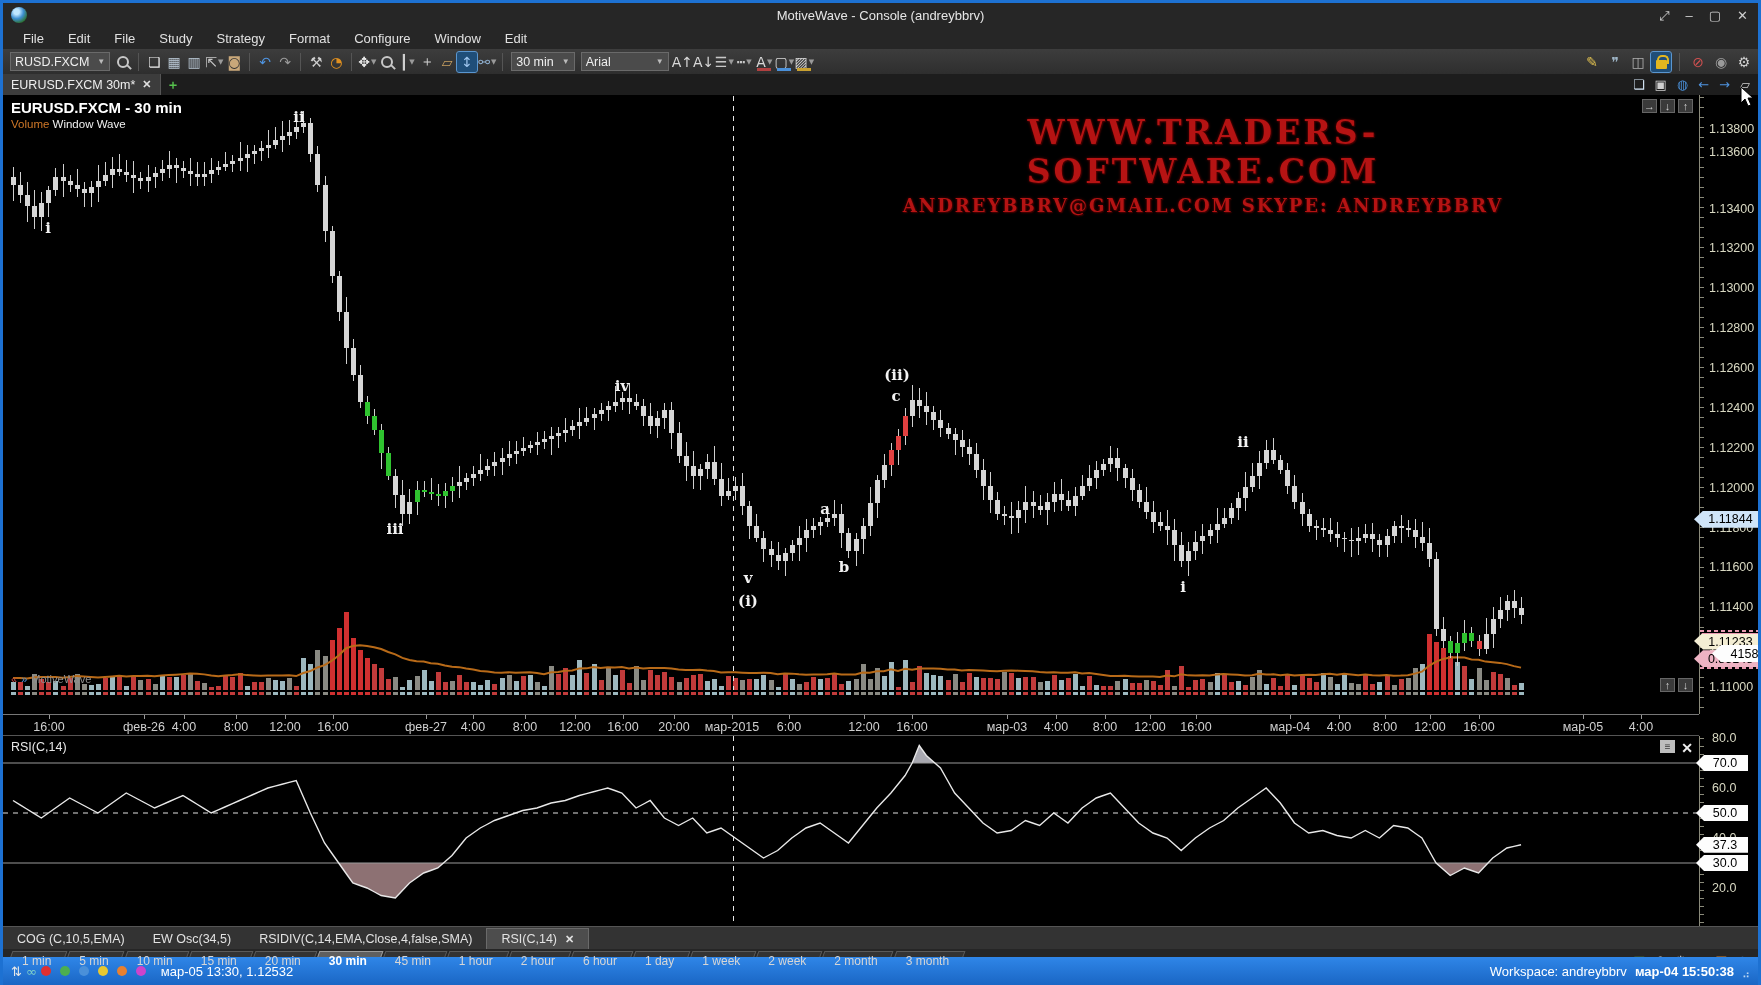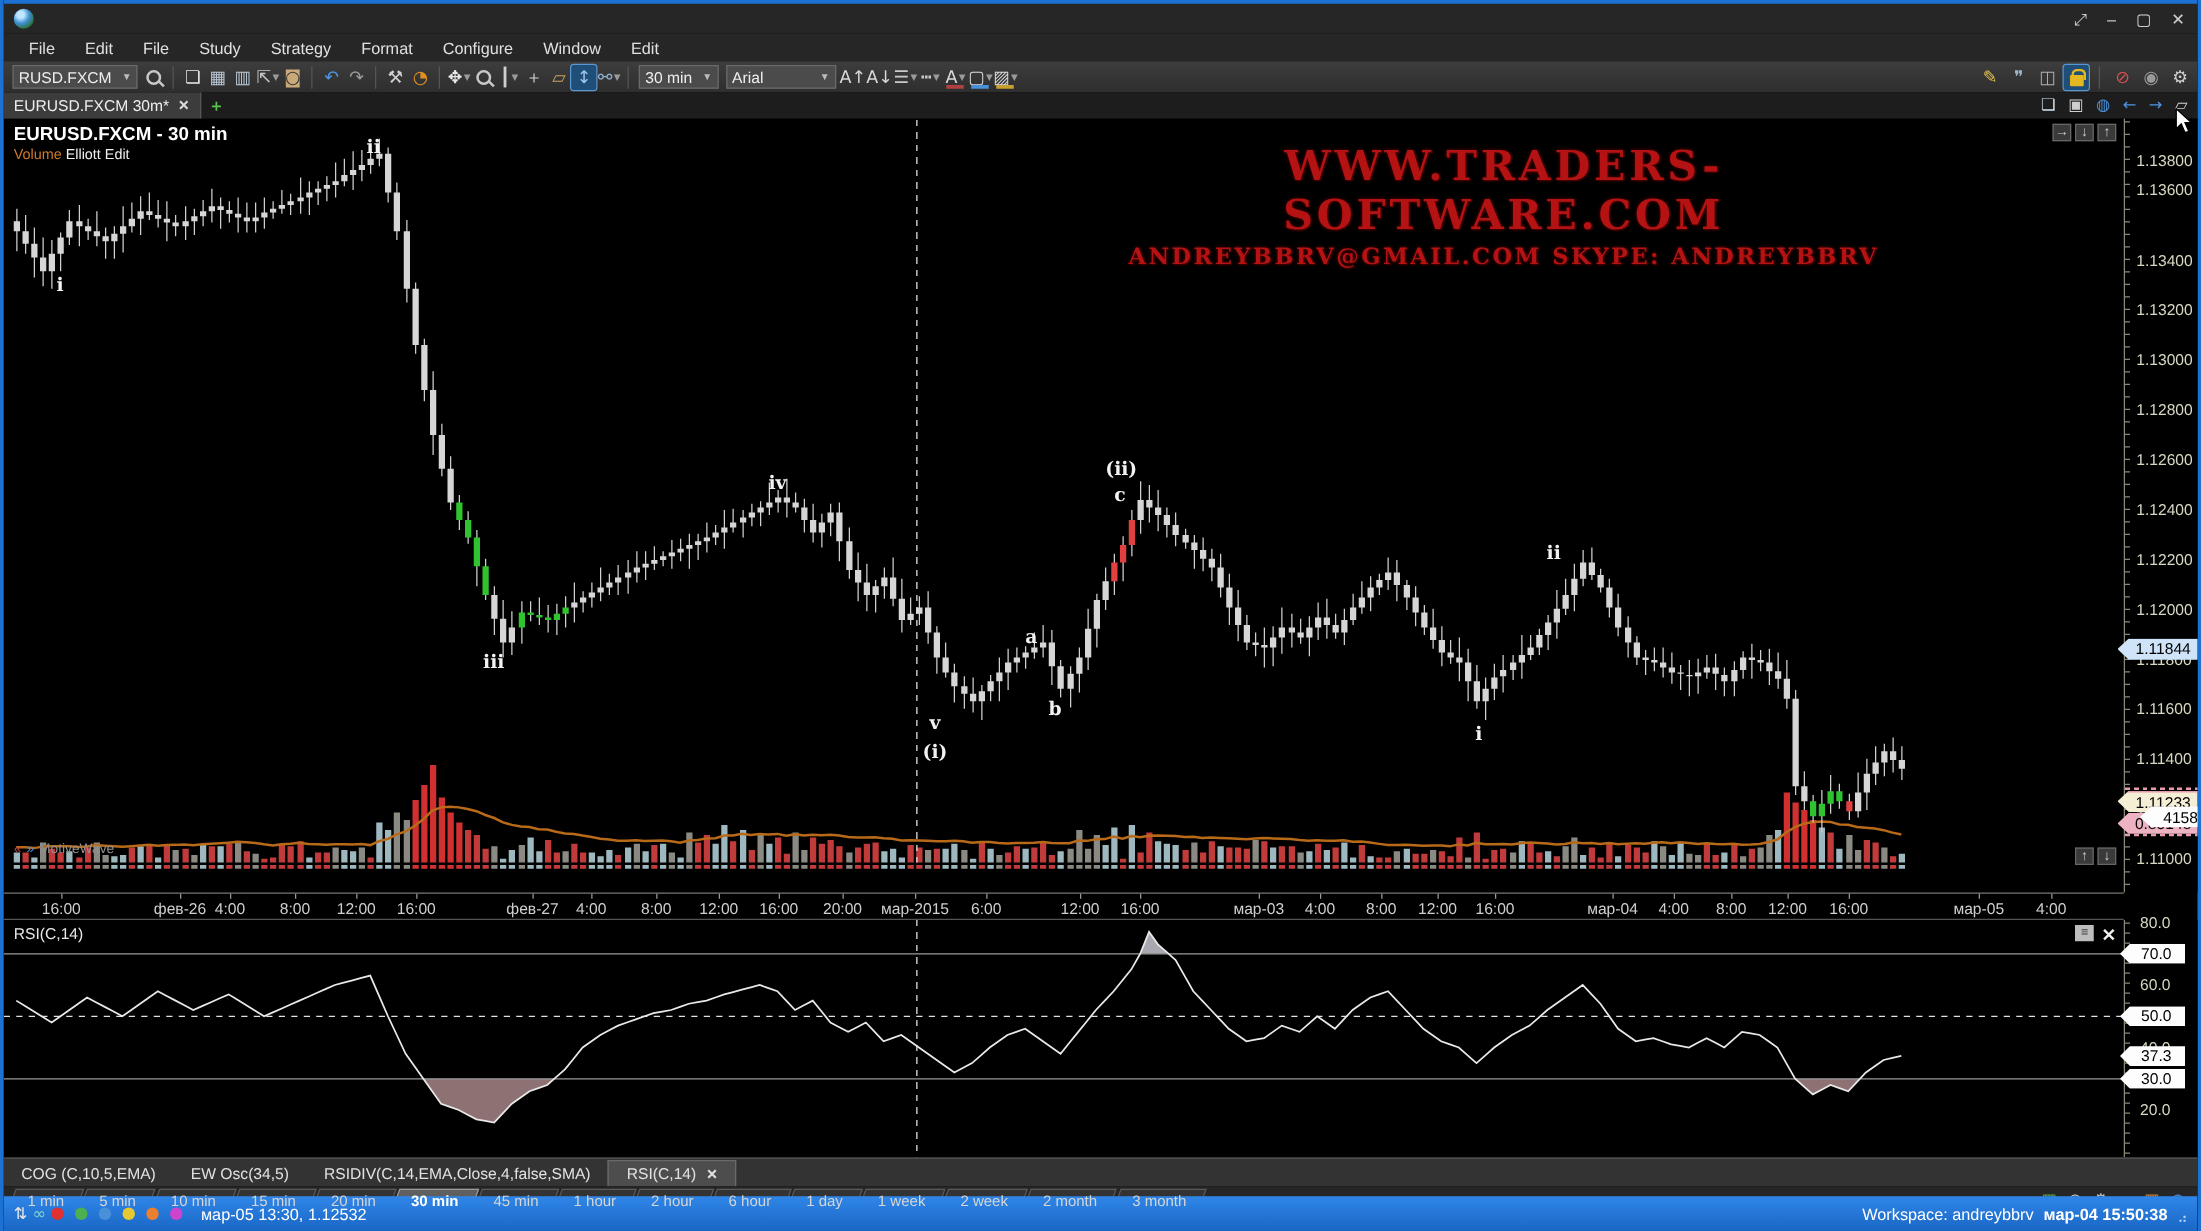--- a/index.html
+++ b/index.html
@@ -119,20 +119,21 @@
   #grip{color:#bcd6f2;font-size:11px;}
   #cursor{position:absolute;left:1737px;top:86px;z-index:50;}
 </style>
 </head>
 <body>
 
 <div id="win">
 
   <div id="titlebar">
     <div id="logo"></div>
+    <div id="title">MotiveWave - Console (andreybbrv)</div>
     <div id="winbtns">
         <span>⤢</span>
         <span>–</span>
         <span>▢</span>
         <span>✕</span>
       </div>
   </div>
 
   <div id="menubar">
       <span class="mi">File</span>
@@ -1172,21 +1173,21 @@
         <div class="wave" style="left: 822px; top: 414px;">a</div>
         <div class="wave" style="left: 841px; top: 472px;">b</div>
         <div class="wave" style="left: 893px; top: 301px;">c</div>
         <div class="wave" style="left: 894px; top: 280px;">(ii)</div>
         <div class="wave" style="left: 1180px; top: 492px;">i</div>
         <div class="wave" style="left: 1240px; top: 347px;">ii</div>
       </div>
     <div class="dashv" id="chart-dash" style="left: 730px; top: 1px; height: 594px;"></div>
     <div id="legend">
       <div class="l1"><span>EURUSD.FXCM</span><span> - </span><span>30 min</span></div>
-      <div class="l2"><span id="leg-vol" style="color: rgb(208, 120, 40);">Volume</span> <span style="color:#f0f0f0;">Elliott Edit</span></div>
+      <div class="l2"><span id="leg-vol" style="color: rgb(208, 120, 40);">Volume</span> <span style="color:#f0f0f0;">Window Wave</span></div>
     </div>
     <div id="brand">
       <span class="b1">«</span>
         <span class="b2">»</span>
         <span>MotiveWave</span>
     </div>
     <div class="corner" id="c-tr" style="right:6px;top:4px;">
         <span>→</span>
         <span>↓</span>
         <span>↑</span>

